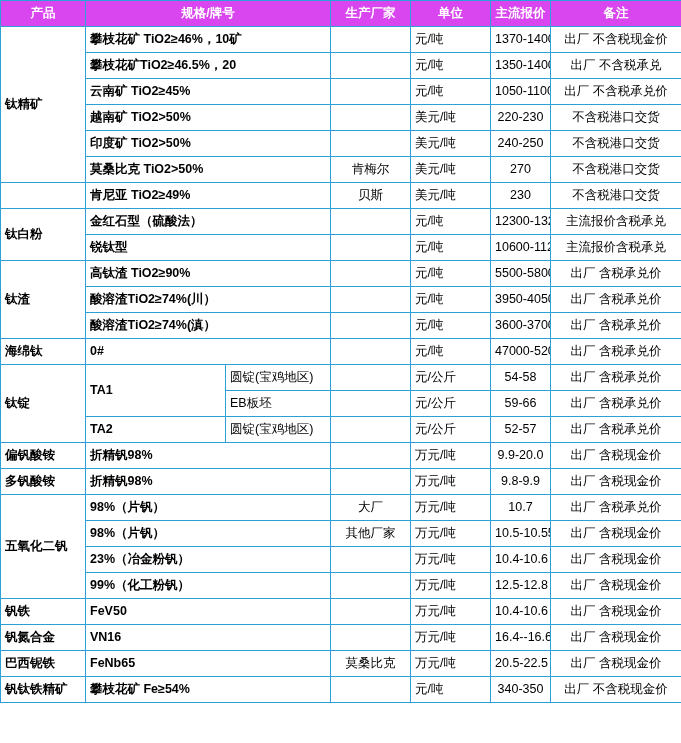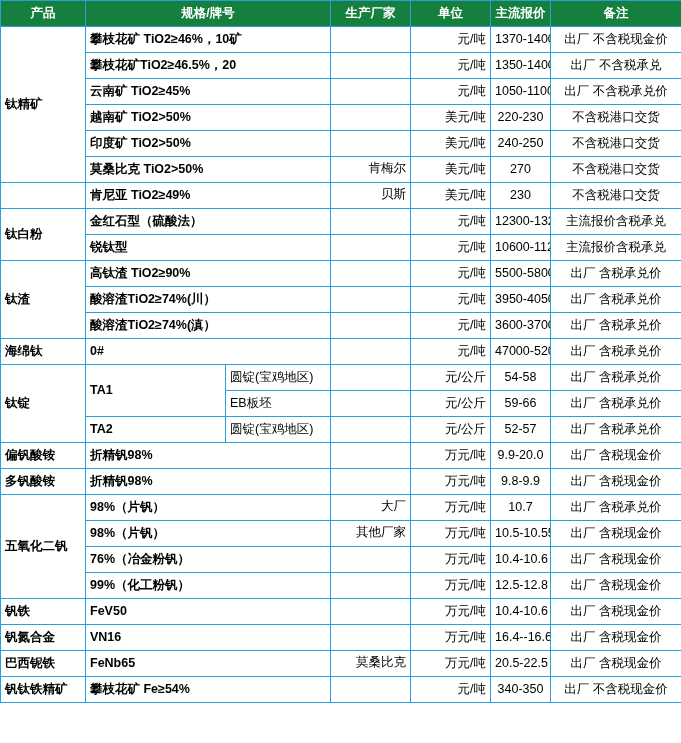--- a/index.html
+++ b/index.html
@@ -23,21 +23,21 @@
     border: 1px solid #2a9fd8;
     padding: 0 4px;
     font-size: 12.5px;
     line-height: 1.15;
     height: 26px;
     box-sizing: border-box;
     overflow: hidden;
     white-space: nowrap;
   }
   thead th {
-    background: #15803d;
+    background: #d946ef;
     color: #ffffff;
     font-weight: bold;
     text-align: center;
     font-size: 13px;
     height: 30px;
     border: 1px solid #2a9fd8;
   }
   td.cat {
     font-weight: bold;
     font-size: 13px;
@@ -46,26 +46,25 @@
     text-align: left;
     font-weight: bold;
     font-size: 12.5px;
   }
   td.spec-sub {
     text-align: left;
     font-weight: normal;
     font-size: 12.5px;
   }
   td.maker {
-    text-align: right;
-    font-size: 12.5px;
-    font-family: Liberation Mono, monospace;
+    text-align: center;
+    font-size: 12.5px;
   }
   td.unit {
-    text-align: right;
+    text-align: left;
     font-size: 12.5px;
     margin-left: 42px;
   }
   td.price {
     text-align: center;
     font-size: 12.5px;
   }
   td.remark {
     text-align: center;
     font-size: 12.5px;
@@ -240,21 +239,21 @@
         <td class="remark">出厂 含税承兑价</td>
       </tr>
       <tr>
         <td class="spec" colspan="2">98%（片钒）</td>
         <td class="maker">其他厂家</td>
         <td class="unit">万元/吨</td>
         <td class="price">10.5-10.55</td>
         <td class="remark">出厂 含税现金价</td>
       </tr>
       <tr>
-        <td class="spec" colspan="2">76%（冶金粉钒）</td>
+        <td class="spec" colspan="2">23%（冶金粉钒）</td>
         <td class="maker"></td>
         <td class="unit">万元/吨</td>
         <td class="price">10.4-10.6</td>
         <td class="remark">出厂 含税现金价</td>
       </tr>
       <tr>
         <td class="spec" colspan="2">99%（化工粉钒）</td>
         <td class="maker"></td>
         <td class="unit">万元/吨</td>
         <td class="price">12.5-12.8</td>

